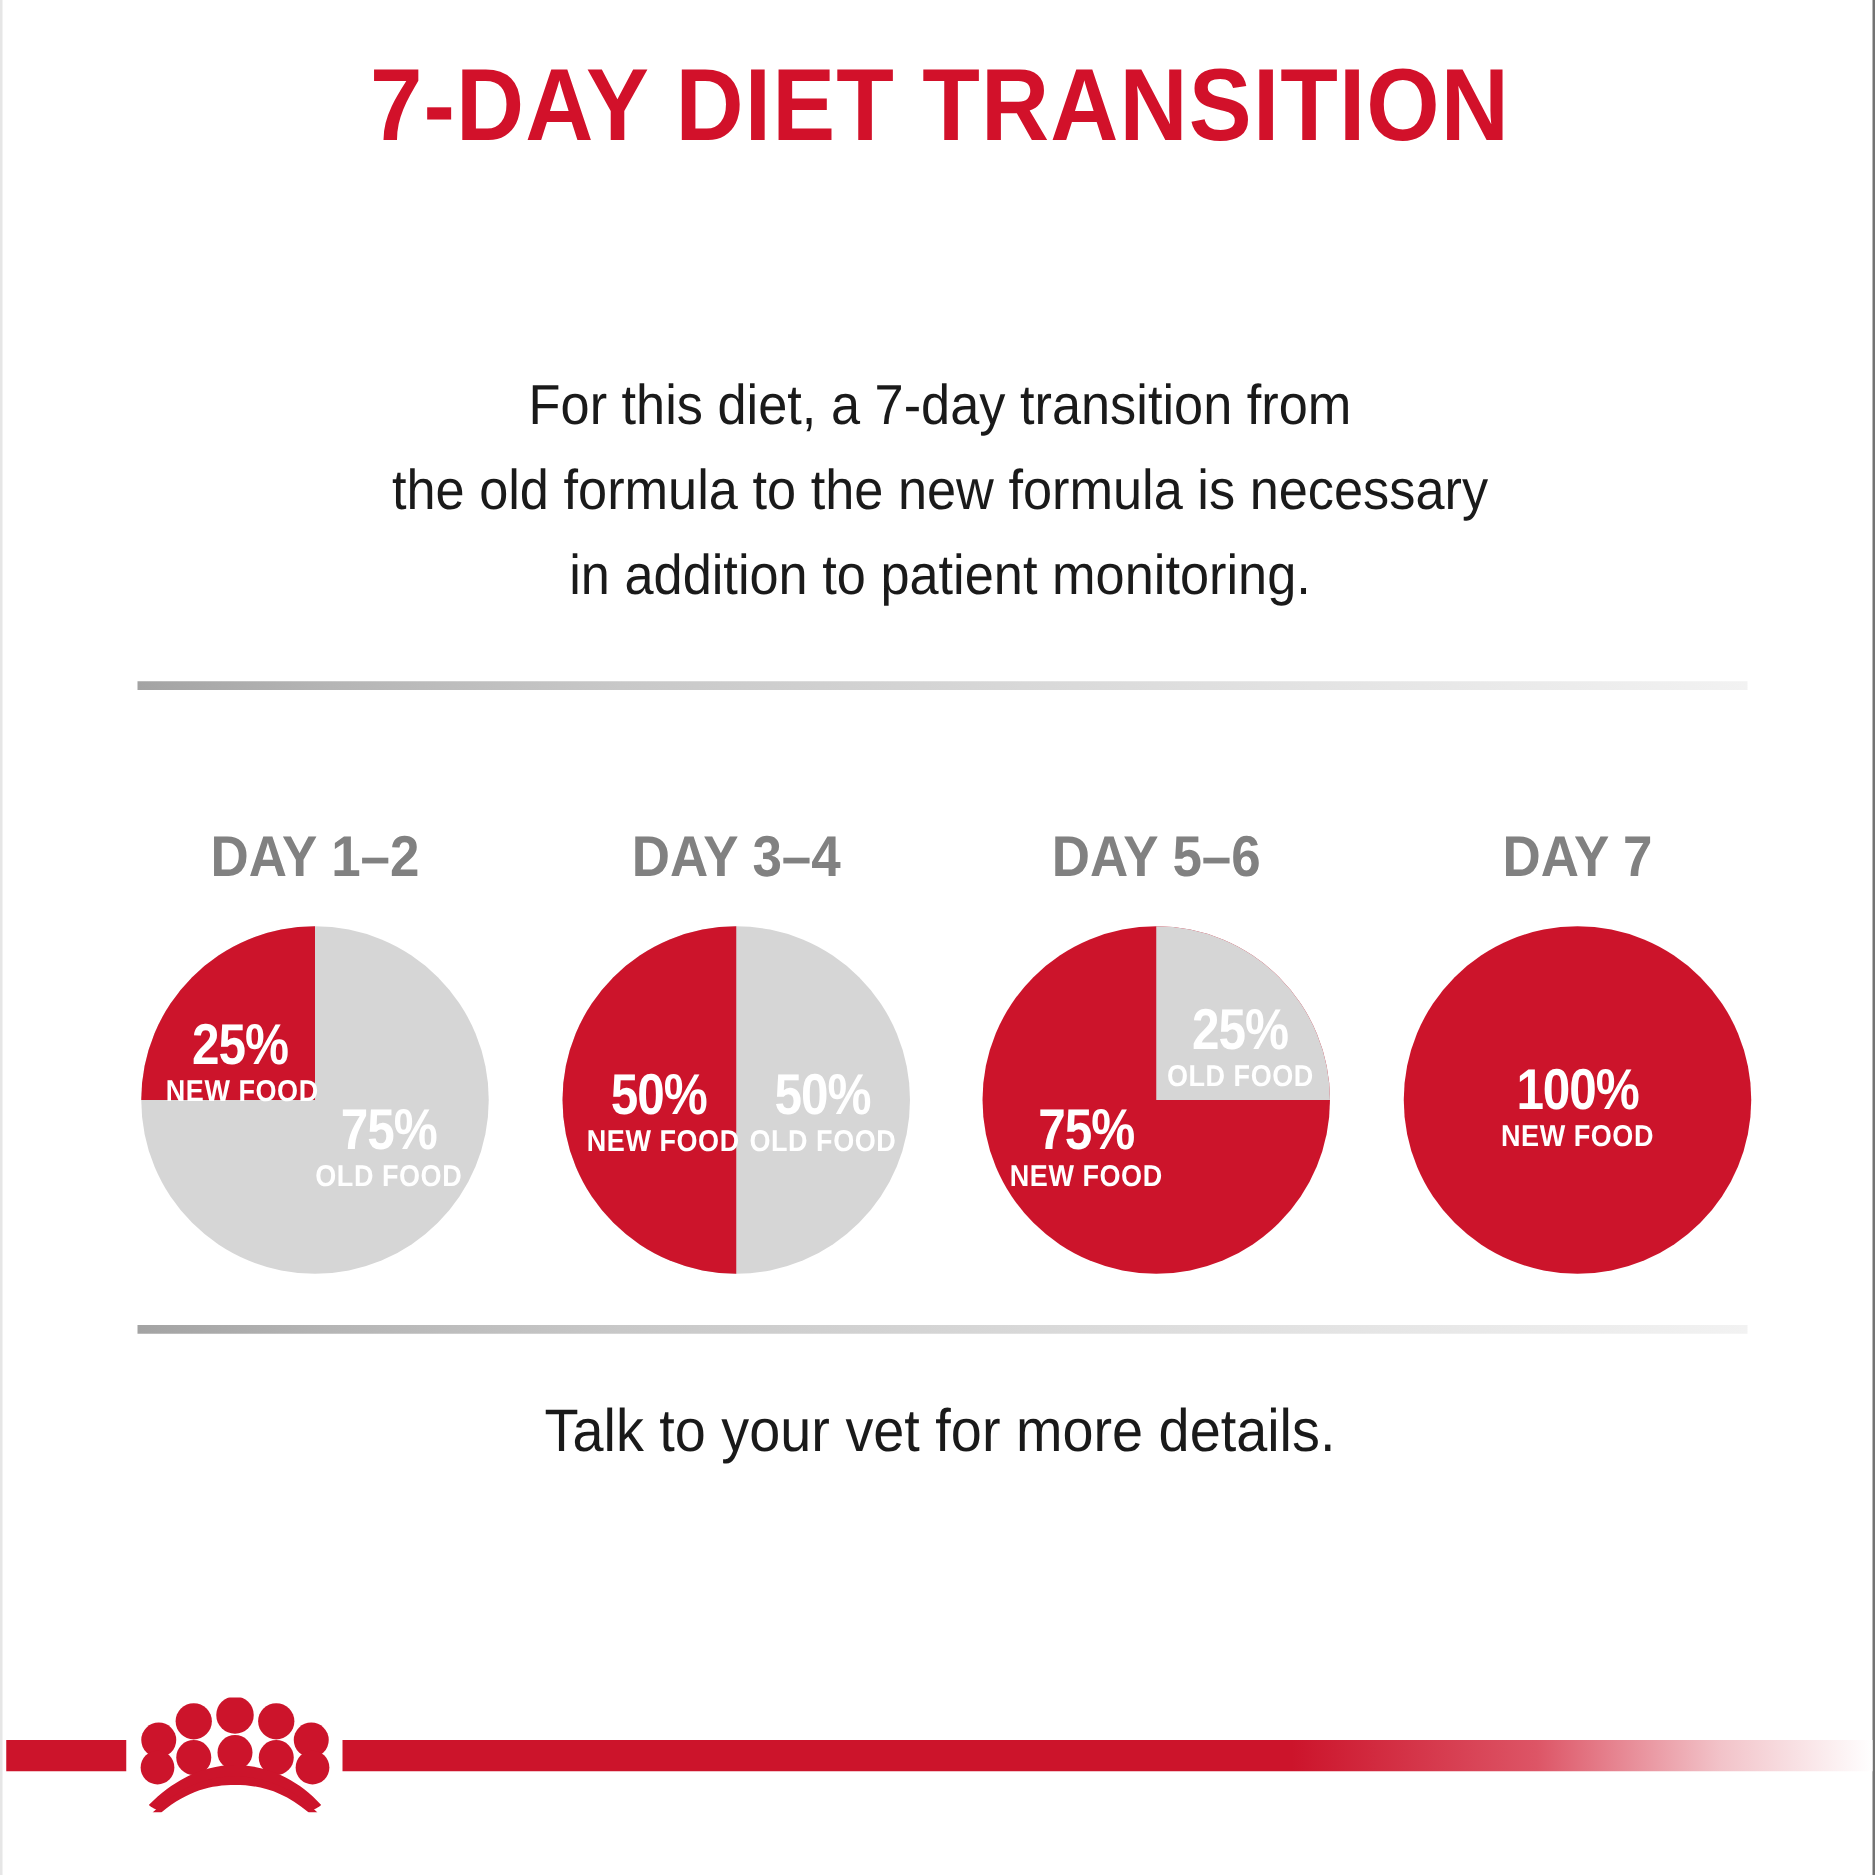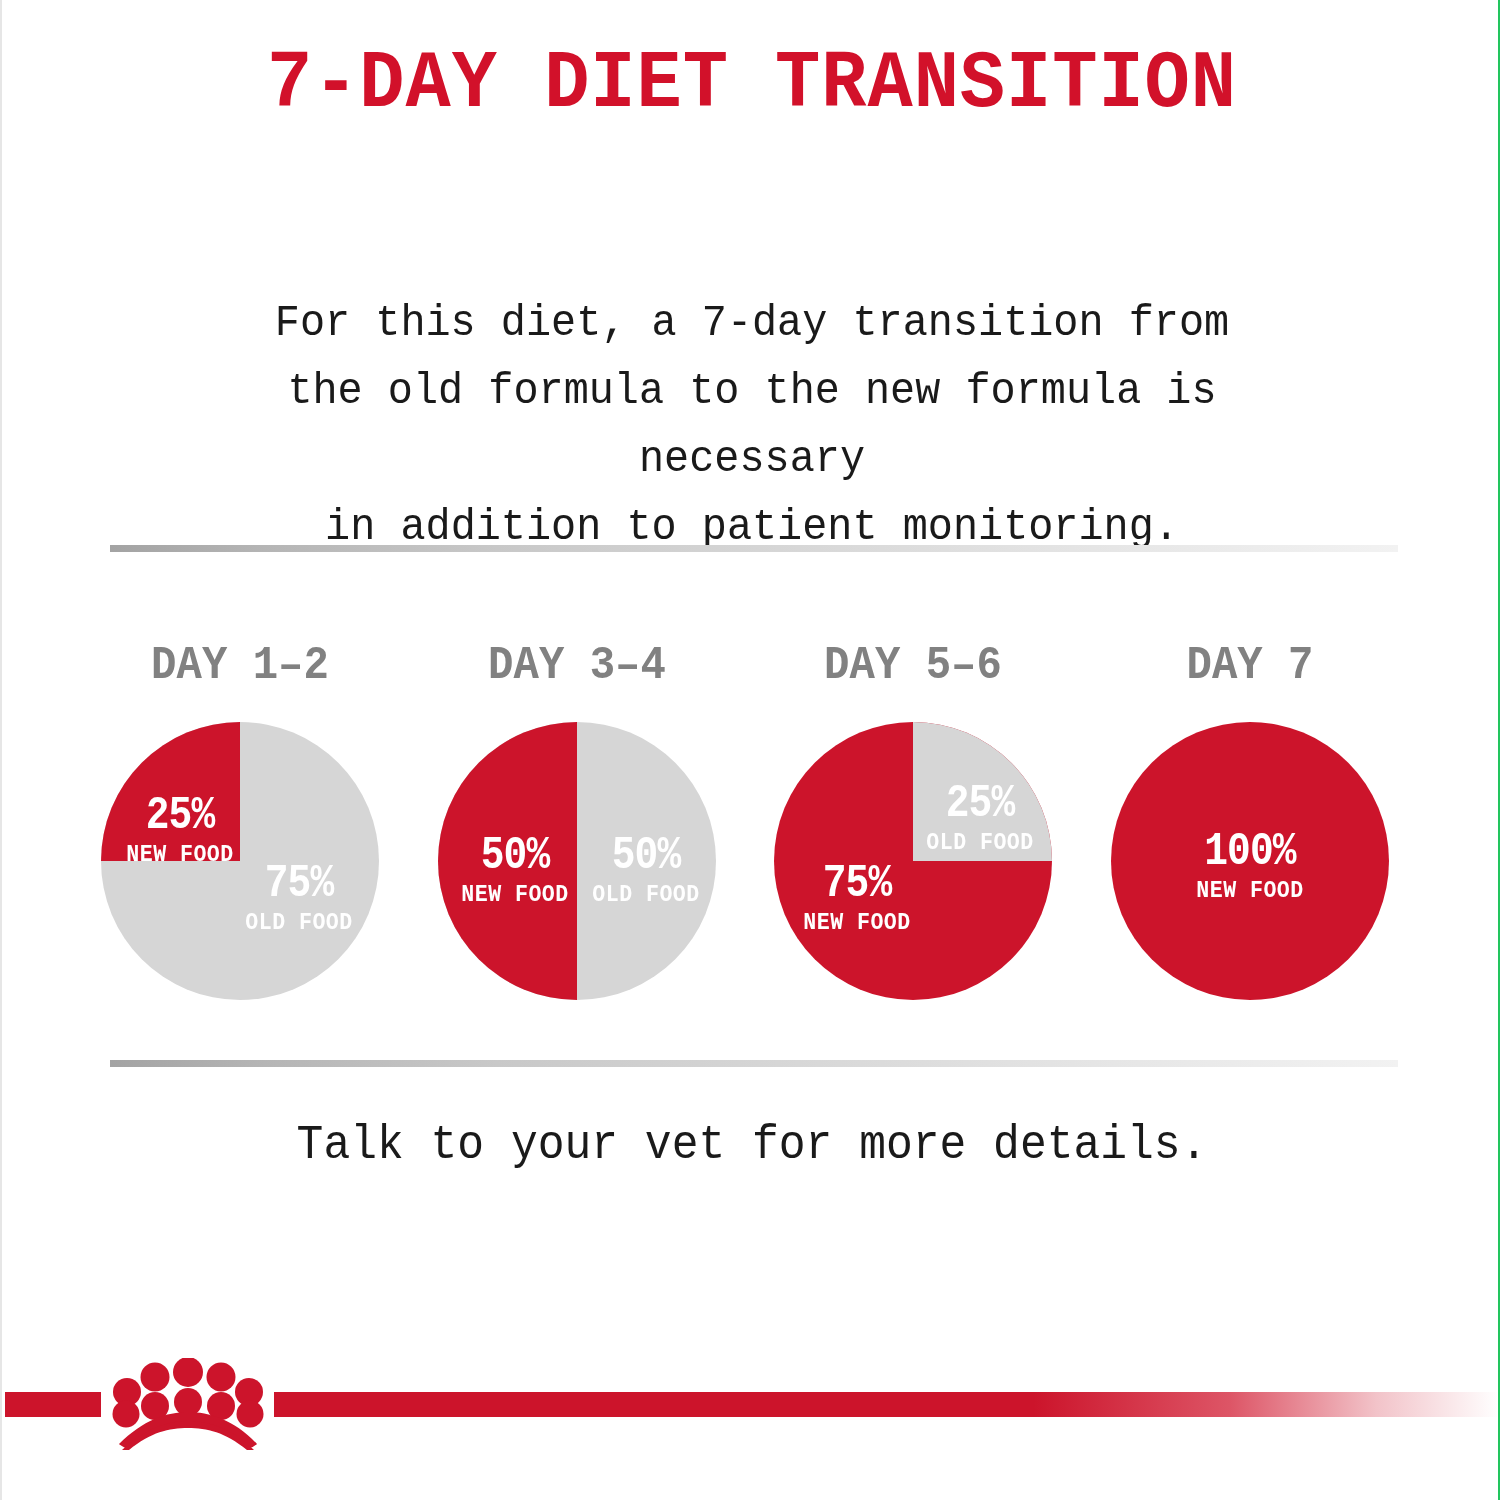--- a/index.html
+++ b/index.html
@@ -6,23 +6,23 @@
     margin: 0;
     padding: 0;
     background: #ffffff;
   }
   .page {
     position: relative;
     width: 1500px;
     height: 1500px;
     background: #ffffff;
     overflow: hidden;
-    font-family: Liberation Mono, monospace;
+    font-family: Liberation Sans, sans-serif;
     border-left: 2px solid #e6e6e6;
-    border-right: 2px solid #22c55e;
+    border-right: 2px solid #737373;
     box-sizing: border-box;
   }
 
   
   .title {
     position: absolute;
     top: 38px;
     left: 0;
     width: 1500px;
     text-align: center;
@@ -60,26 +60,26 @@
         #a3a3a3 0%, #b5b5b5 12%, #c8c8c8 30%,
         #d8d8d8 55%, #e6e6e6 78%, #f2f2f2 100%);
   }
   .rule.top { top: 545px; }
   .rule.bottom { top: 1060px; }
 
   
   .charts {
     position: absolute;
     top: 620px;
-    left: 88px;
+    left: 100px;
     width: 1310px;
     height: 400px;
     display: flex;
     justify-content: space-between;
-    align-items: center;
+    align-items: flex-end;
   }
   .chart-cell {
     width: 300px;
     position: relative;
   }
   .day-label {
     text-align: center;
     color: #818181;
     font-size: 46px;
     font-weight: bold;

